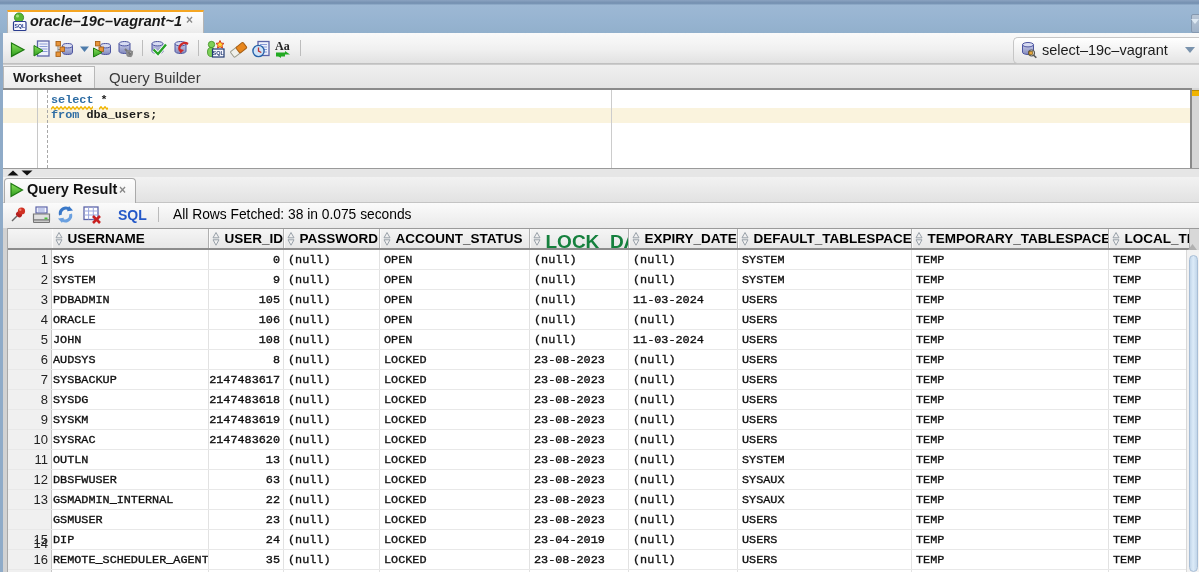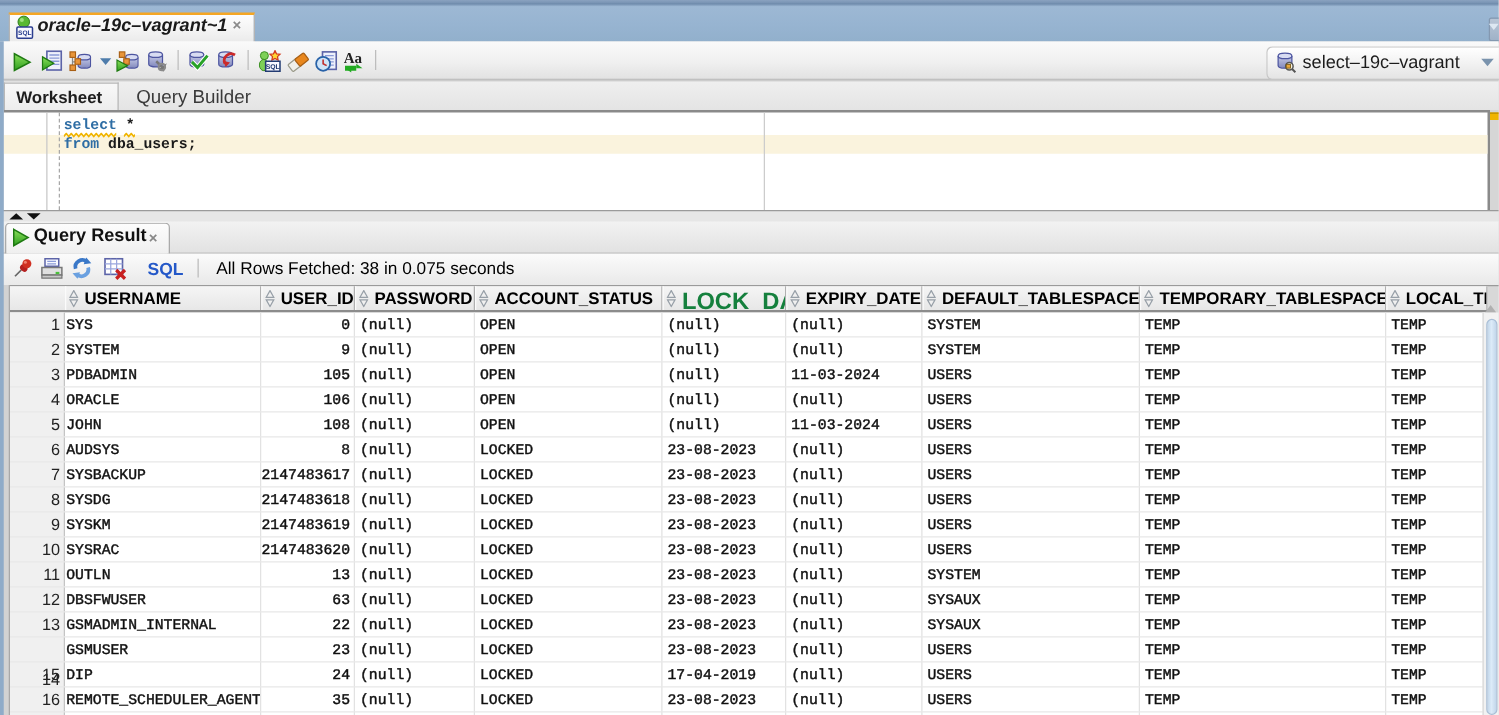--- a/index.html
+++ b/index.html
@@ -434,21 +434,21 @@
 <div class="abs mono" style="left:633px;width:104px;text-align:left;top:510px;height:20px;line-height:20px;font-size:11.8px;color:#111;-webkit-text-stroke:0.35px #111;white-space:pre;overflow:hidden;">(null)</div>
 <div class="abs mono" style="left:742px;width:169px;text-align:left;top:510px;height:20px;line-height:20px;font-size:11.8px;color:#111;-webkit-text-stroke:0.35px #111;white-space:pre;overflow:hidden;">USERS</div>
 <div class="abs mono" style="left:916px;width:192px;text-align:left;top:510px;height:20px;line-height:20px;font-size:11.8px;color:#111;-webkit-text-stroke:0.35px #111;white-space:pre;overflow:hidden;">TEMP</div>
 <div class="abs mono" style="left:1113px;width:76px;text-align:left;top:510px;height:20px;line-height:20px;font-size:11.8px;color:#111;-webkit-text-stroke:0.35px #111;white-space:pre;overflow:hidden;">TEMP</div>
 <div class="abs" style="left:8px;top:549px;width:1182px;height:1px;background:#e8e8e8;"></div>
 <div class="abs" style="left:8px;top:530px;width:40px;height:20px;line-height:20px;font-size:13px;color:#222;text-align:right;">15</div>
 <div class="abs mono" style="left:53px;width:155px;text-align:left;top:530px;height:20px;line-height:20px;font-size:11.8px;color:#111;-webkit-text-stroke:0.35px #111;white-space:pre;overflow:hidden;">DIP</div>
 <div class="abs mono" style="right:919px;text-align:right;top:530px;height:20px;line-height:20px;font-size:11.8px;color:#111;-webkit-text-stroke:0.35px #111;white-space:pre;overflow:hidden;">24</div>
 <div class="abs mono" style="left:288px;width:91px;text-align:left;top:530px;height:20px;line-height:20px;font-size:11.8px;color:#111;-webkit-text-stroke:0.35px #111;white-space:pre;overflow:hidden;">(null)</div>
 <div class="abs mono" style="left:384px;width:145px;text-align:left;top:530px;height:20px;line-height:20px;font-size:11.8px;color:#111;-webkit-text-stroke:0.35px #111;white-space:pre;overflow:hidden;">LOCKED</div>
-<div class="abs mono" style="left:534px;width:94px;text-align:left;top:530px;height:20px;line-height:20px;font-size:11.8px;color:#111;-webkit-text-stroke:0.35px #111;white-space:pre;overflow:hidden;">17-04-2019</div>
+<div class="abs mono" style="left:534px;width:94px;text-align:left;top:530px;height:20px;line-height:20px;font-size:11.8px;color:#111;-webkit-text-stroke:0.35px #111;white-space:pre;overflow:hidden;">23-04-2019</div>
 <div class="abs mono" style="left:633px;width:104px;text-align:left;top:530px;height:20px;line-height:20px;font-size:11.8px;color:#111;-webkit-text-stroke:0.35px #111;white-space:pre;overflow:hidden;">(null)</div>
 <div class="abs mono" style="left:742px;width:169px;text-align:left;top:530px;height:20px;line-height:20px;font-size:11.8px;color:#111;-webkit-text-stroke:0.35px #111;white-space:pre;overflow:hidden;">USERS</div>
 <div class="abs mono" style="left:916px;width:192px;text-align:left;top:530px;height:20px;line-height:20px;font-size:11.8px;color:#111;-webkit-text-stroke:0.35px #111;white-space:pre;overflow:hidden;">TEMP</div>
 <div class="abs mono" style="left:1113px;width:76px;text-align:left;top:530px;height:20px;line-height:20px;font-size:11.8px;color:#111;-webkit-text-stroke:0.35px #111;white-space:pre;overflow:hidden;">TEMP</div>
 <div class="abs" style="left:8px;top:569px;width:1182px;height:1px;background:#e8e8e8;"></div>
 <div class="abs" style="left:8px;top:550px;width:40px;height:20px;line-height:20px;font-size:13px;color:#222;text-align:right;">16</div>
 <div class="abs mono" style="left:53px;width:155px;text-align:left;top:550px;height:20px;line-height:20px;font-size:11.8px;color:#111;-webkit-text-stroke:0.35px #111;white-space:pre;overflow:hidden;">REMOTE_SCHEDULER_AGENT</div>
 <div class="abs mono" style="right:919px;text-align:right;top:550px;height:20px;line-height:20px;font-size:11.8px;color:#111;-webkit-text-stroke:0.35px #111;white-space:pre;overflow:hidden;">35</div>
 <div class="abs mono" style="left:288px;width:91px;text-align:left;top:550px;height:20px;line-height:20px;font-size:11.8px;color:#111;-webkit-text-stroke:0.35px #111;white-space:pre;overflow:hidden;">(null)</div>
 <div class="abs mono" style="left:384px;width:145px;text-align:left;top:550px;height:20px;line-height:20px;font-size:11.8px;color:#111;-webkit-text-stroke:0.35px #111;white-space:pre;overflow:hidden;">LOCKED</div>

